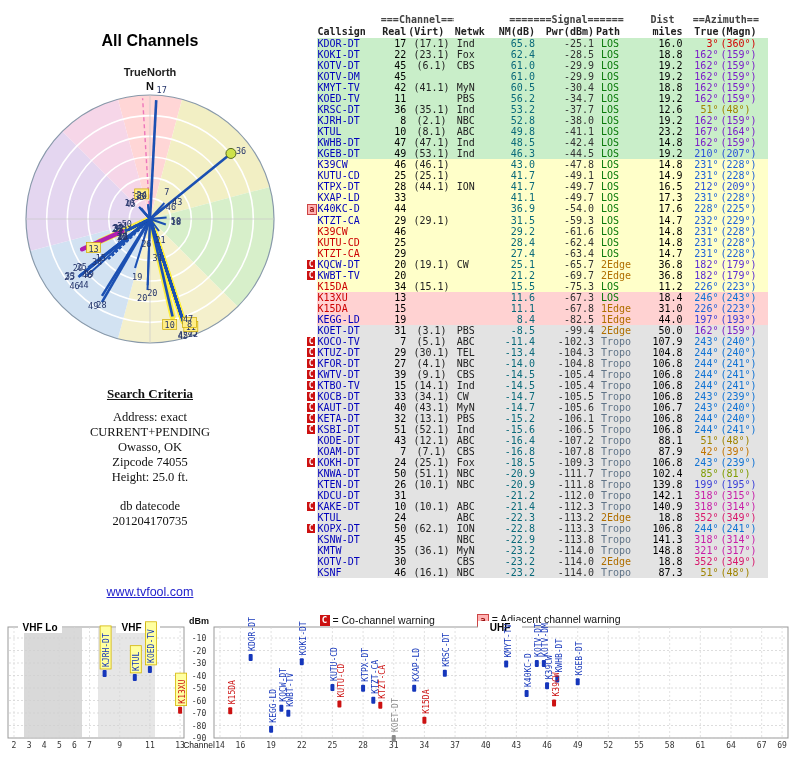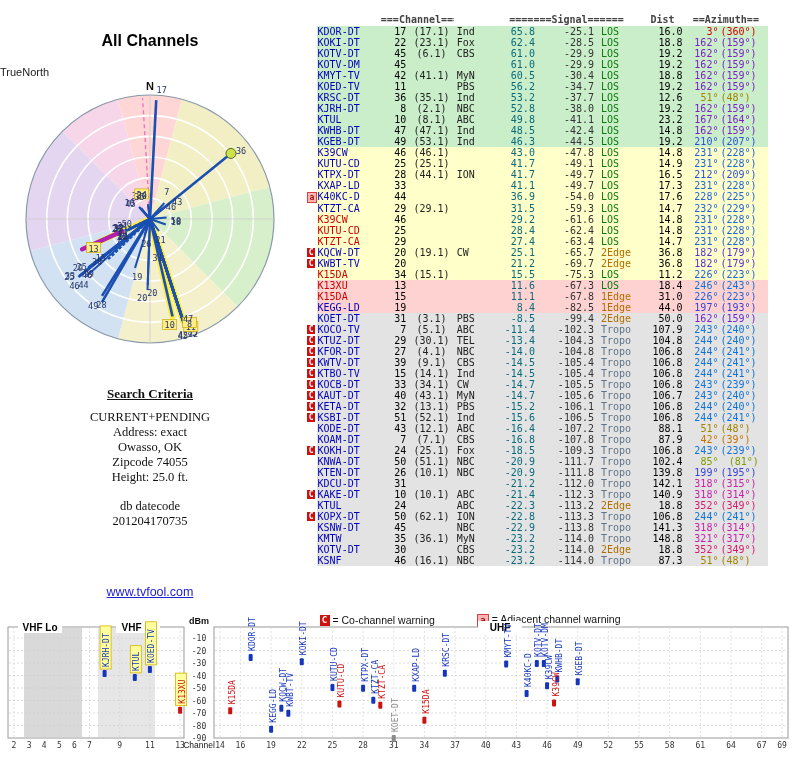--- a/index.html
+++ b/index.html
@@ -2,22 +2,22 @@
 <html><head>
 <meta charset="utf-8">
 <style>
   html,body{margin:0;padding:0;background:#fff;}
   .page{position:relative;width:800px;height:768px;background:#fff;overflow:hidden;
         font-family:"Liberation Sans",sans-serif;}
   
   .title{position:absolute;left:0;top:32px;width:300px;text-align:center;
          font-size:16px;font-weight:bold;color:#000;}
   .radar{position:absolute;left:5px;top:55px;}
-  .compass{position:absolute;left:0;top:66px;width:300px;
-           font-size:11px;color:#222;}
+  .compass{position:absolute;left:0;top:66px;width:300px;text-align:center;
+           font-size:11px;color:#222;font-weight:bold;}
   .nlab{position:absolute;left:0;top:80px;width:300px;text-align:center;
         font-size:11px;font-weight:bold;color:#111;}
   .search{position:absolute;left:0;top:386px;width:300px;text-align:center;
           font-size:12.5px;color:#111;line-height:15px;font-family:Liberation Serif, serif;}
   .search .hd{font-weight:bold;text-decoration:underline;font-size:13px;margin-bottom:9px;}
   .search .gap{height:14px;}
   .site{position:absolute;left:0;top:585px;width:300px;text-align:center;font-size:12.5px;}
   .site a{color:#2222cc;text-decoration:underline;}
   
   .tablewrap{position:absolute;left:306px;top:14px;}
@@ -190,22 +190,22 @@
       <text x="125.7005426841373" y="152.0381639249141" text-anchor="middle" fill="#25356b" font-size="8.5" font-family="DejaVu Sans Mono, monospace">45</text>
       <text x="134.4521168003685" y="145.02937038398244" text-anchor="middle" fill="#25356b" font-size="8.5" font-family="DejaVu Sans Mono, monospace">35</text>
       <text x="136.85669144932044" y="143.98383157010082" text-anchor="middle" fill="#25356b" font-size="8.5" font-family="DejaVu Sans Mono, monospace">30</text>
       <text x="165.97062961601756" y="155.4521168003685" text-anchor="middle" fill="#25356b" font-size="8.5" font-family="DejaVu Sans Mono, monospace">46</text>
     </svg>
   <div class="compass">TrueNorth</div>
   <div class="nlab">N</div>
 
   <div class="search">
     <div class="hd">Search Criteria</div>
+    <div>Address: exact</div>
     <div>CURRENT+PENDING</div>
-    <div>Address: exact</div>
     <div>Owasso, OK</div>
     <div>Zipcode 74055</div>
     <div>Height: 25.0 ft.</div>
     <div class="gap"></div>
     <div>db datecode</div>
     <div>201204170735</div>
   </div>
 
   <div class="site">
     <a href="#">www.tvfool.com</a>
@@ -228,20 +228,33 @@
       </colgroup>
       <thead>
         <tr>
           <th colspan="2"></th>
           <th colspan="2" class="c">===Channel===</th>
           <th></th>
           <th colspan="3" class="c">=======Signal======</th>
           <th class="c">Dist</th>
           <th colspan="2" class="c">==Azimuth==</th>
         </tr>
+        <tr>
+          <th></th>
+          <th class="l">Callsign</th>
+          <th>Real</th>
+          <th class="l">(Virt)</th>
+          <th class="l">Netwk</th>
+          <th>NM(dB)</th>
+          <th>Pwr(dBm)</th>
+          <th class="l">Path</th>
+          <th>miles</th>
+          <th>True</th>
+          <th class="l">(Magn)</th>
+        </tr>
       </thead>
       <tbody>
           <tr class="t-g">
             <td class="warn"></td>
             <td class="call">KDOR-DT</td>
             <td class="num">17</td>
             <td class="virt">(17.1)</td>
             <td class="net">Ind</td>
             <td class="nm">65.8</td>
             <td class="pwr">-25.1</td>
@@ -748,21 +761,21 @@
             <td class="warn"></td>
             <td class="call">KNWA-DT</td>
             <td class="num">50</td>
             <td class="virt">(51.1)</td>
             <td class="net">NBC</td>
             <td class="nm">-20.9</td>
             <td class="pwr">-111.7</td>
             <td class="path pa-Tropo">Tropo</td>
             <td class="num">102.4</td>
             <td class="azt" style="color: rgb(127, 156, 0);">85°</td>
-            <td class="azm" style="color: rgb(127, 156, 0); text-align: center;">(81°)</td>
+            <td class="azm" style="color: rgb(127, 156, 0);">(81°)</td>
           </tr>
           <tr class="t-n">
             <td class="warn"></td>
             <td class="call">KTEN-DT</td>
             <td class="num">26</td>
             <td class="virt">(10.1)</td>
             <td class="net">NBC</td>
             <td class="nm">-20.9</td>
             <td class="pwr">-111.8</td>
             <td class="path pa-Tropo">Tropo</td>

